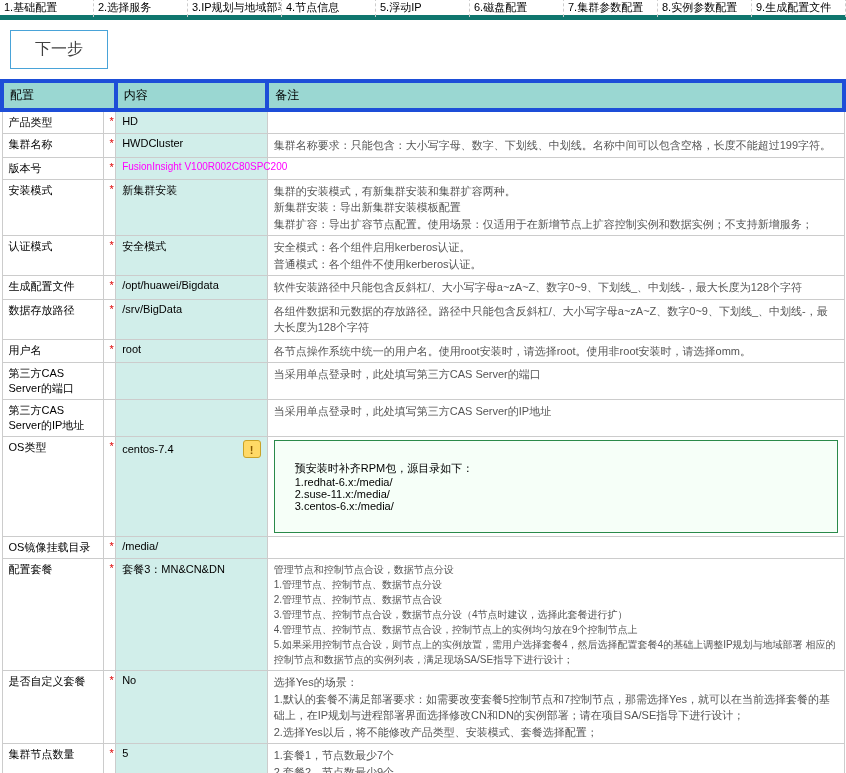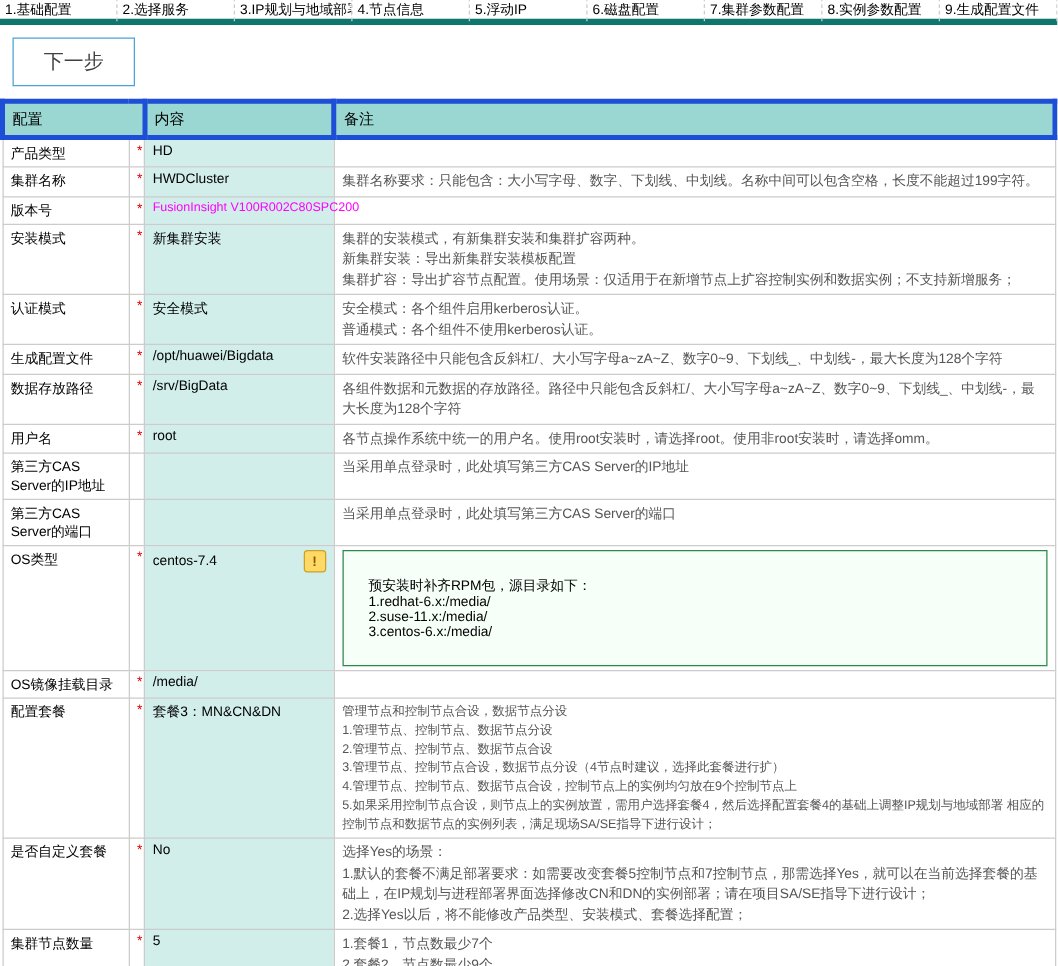--- a/index.html
+++ b/index.html
@@ -102,30 +102,30 @@
       <td class="val">/srv/BigData</td>
       <td class="note">各组件数据和元数据的存放路径。路径中只能包含反斜杠/、大小写字母a~zA~Z、数字0~9、下划线_、中划线-，最大长度为128个字符</td>
     </tr>
     <tr>
       <td>用户名</td>
       <td class="req">*</td>
       <td class="val">root</td>
       <td class="note">各节点操作系统中统一的用户名。使用root安装时，请选择root。使用非root安装时，请选择omm。</td>
     </tr>
     <tr>
+      <td>第三方CAS Server的端口</td>
+      <td></td>
+      <td class="val"></td>
+      <td class="note">当采用单点登录时，此处填写第三方CAS Server的端口</td>
+    </tr>
+    <tr>
       <td>第三方CAS Server的IP地址</td>
       <td></td>
       <td class="val"></td>
       <td class="note">当采用单点登录时，此处填写第三方CAS Server的IP地址</td>
-    </tr>
-    <tr>
-      <td>第三方CAS Server的端口</td>
-      <td></td>
-      <td class="val"></td>
-      <td class="note">当采用单点登录时，此处填写第三方CAS Server的端口</td>
     </tr>
     <tr>
       <td>OS类型</td>
       <td class="req">*</td>
       <td class="val">
         <div class="inp-cell">
           <span>centos-7.4</span>
           <span class="warn-icon">!</span>
         </div>
       </td>

